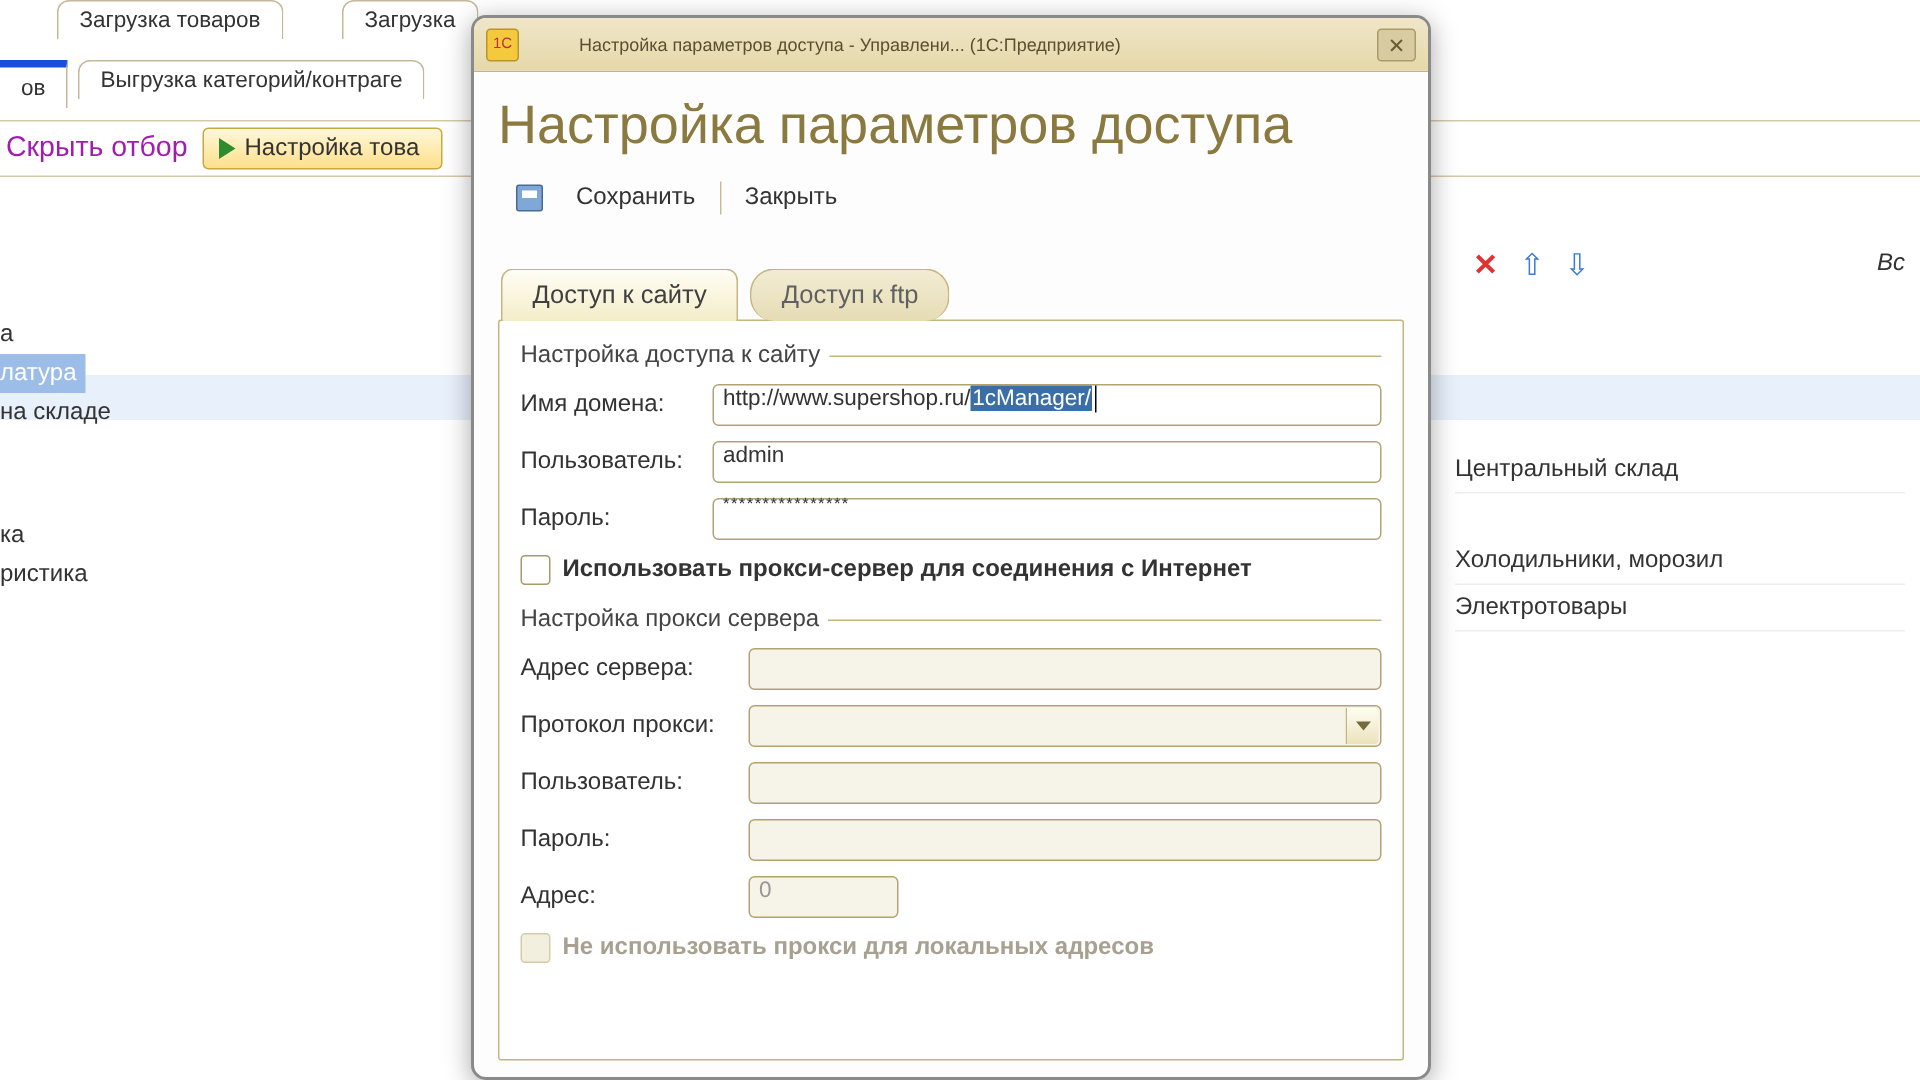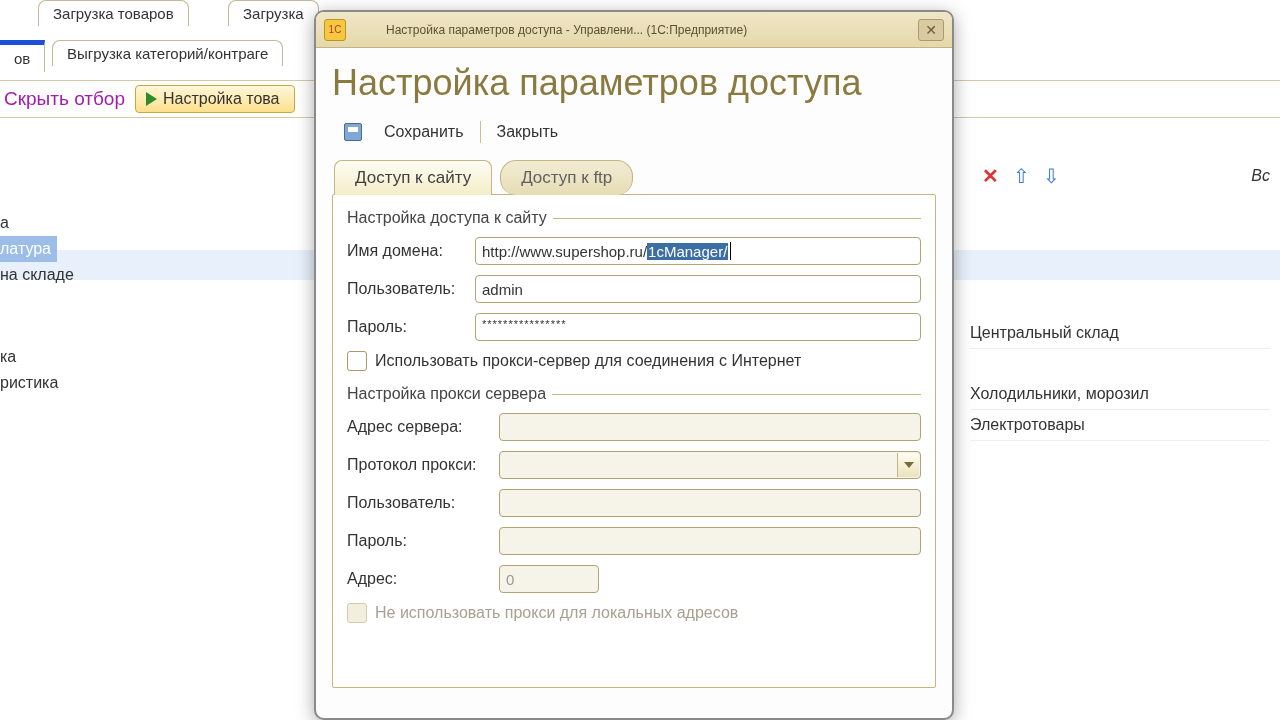--- a/index.html
+++ b/index.html
@@ -20,21 +20,21 @@
   
   .bg-icons-right { position: absolute; right: 0; top: 165px; display: flex; align-items: center; gap: 10px; padding-right: 10px; }
   .icon-x { width: 22px; height: 22px; display: flex; align-items: center; justify-content: center; color: #d33; font-weight: bold; font-size: 20px; }
   .icon-arrow { width: 20px; height: 20px; display: flex; align-items: center; justify-content: center; color: #3a7bd5; font-size: 20px; }
   .bg-vs { font-size: 16px; color: #333; margin-left: 180px; font-style: italic; }
   
   .bg-tree { position: absolute; left: 0; top: 210px; width: 310px; }
   .bg-tree-item { padding: 4px 0 4px 0; font-size: 16px; color: #333; }
   .bg-tree-item.sel { background: #9bbde8; color: #fff; display: inline-block; padding-right: 6px; }
   
-  .bg-right-col { position: absolute; right: 10px; top: 318px; width: 300px; }
+  .bg-right-col { position: absolute; right: 10px; top: 298px; width: 300px; }
   .bg-right-item { padding: 6px 0; font-size: 16px; color: #333; border-bottom: 1px solid #eee; }
   
   .bg-grid-row { position: absolute; left: 0; right: 0; height: 30px; background: #e8f0fb; top: 250px; }
   
   
   .dialog-shadow { position: absolute; left: 314px; top: 10px; width: 640px; height: 710px; border: 2px solid #8a8a8a; border-radius: 10px; background: #fdfdfd; box-shadow: 0 4px 18px rgba(0,0,0,0.35); }
   .dialog-titlebar { height: 36px; background: linear-gradient(#f0e6c8, #e5d8a9); border-radius: 8px 8px 0 0; display: flex; align-items: center; padding: 0 8px; gap: 8px; border-bottom: 1px solid #c5b286; }
   .dialog-logo { width: 22px; height: 22px; background: #f5c93d; border: 1px solid #b8942a; border-radius: 3px; display: flex; align-items: center; justify-content: center; font-size: 10px; font-weight: normal; color: #b33; }
   .dialog-title { flex: 1; font-size: 12px; color: #5a5030; margin-left: 32px; }
   .dialog-close { width: 26px; height: 22px; background: #d8cba1; border: 1px solid #aa9b6a; border-radius: 3px; display: flex; align-items: center; justify-content: center; color: #6a5c2f; font-size: 14px; cursor: pointer; }
@@ -42,45 +42,45 @@
   .dialog-body { padding: 14px 16px; }
   .dialog-heading { font-size: 36px; color: #8a7a3f; font-weight: normal; margin-bottom: 14px; }
   
   .dialog-toolbar { display: flex; align-items: center; gap: 4px; margin-bottom: 14px; padding: 2px 4px; }
   .tbtn { display: flex; align-items: center; gap: 22px; padding: 3px 8px; border-radius: 3px; cursor: pointer; font-size: 16px; color: #333; }
   .save-icon { width: 18px; height: 18px; background: #7fa8d6; border: 1px solid #4a6a90; border-radius: 2px; position: relative; }
   .save-icon::after { content: ''; position: absolute; left: 3px; top: 3px; right: 3px; height: 5px; background: #fff; }
   .tsep { width: 1px; height: 22px; background: #c9bd95; margin: 0 4px; }
   
   .dialog-tabs { display: flex; gap: 8px; margin-left: 2px; }
-  .dtab { background: linear-gradient(#fefdf4, #f4edc8); border: 1px solid #c5b580; border-bottom: none; border-radius: 8px 8px 0 0; padding: 7px 20px; font-size: 17px; color: #404040; cursor: pointer; position: relative; z-index: 2; }
+  .dtab { background: linear-gradient(#fefdf4, #f4edc8); border: 1px solid #c5b580; border-bottom: none; border-radius: 8px 8px 0 0; padding: 7px 20px; font-size: 17px; color: #404040; cursor: pointer; position: relative; z-index: 2; margin-top: 19px; }
   .dtab.inactive { background: linear-gradient(#f2ecd4, #e6dcb4); color: #606060; z-index: 1; border-radius: 16px; }
   
   .dialog-panel { border: 1px solid #c5b580; border-radius: 2px; padding: 14px 14px 50px 14px; margin-top: -1px; background: #fff; }
   
   .fieldset-label { font-size: 16px; color: #444; position: relative; margin-bottom: 10px; display: flex; align-items: center; }
   .fieldset-label::after { content: ''; flex: 1; height: 1px; background: #c5b580; margin-left: 6px; }
   
   .form-row { display: flex; align-items: center; margin-bottom: 10px; }
   .form-label { width: 128px; font-size: 16px; color: #333; flex-shrink: 0; }
   .form-label.w2 { width: 152px; }
-  .text-input { flex: 1; height: 28px; border: 1px solid #b2a374; border-radius: 4px; padding: 0 6px; font-size: 15px; background: #fff; font-family: Arial, sans-serif; color: #333; display: flex; align-items: center; }
+  .text-input { flex: 1; height: 28px; border: 1px solid #b2a374; border-radius: 4px; padding: 0 6px; font-size: 15px; background: #fff; font-family: Arial, sans-serif; color: #333; display: flex; align-items: flex-start; }
   .text-input .sel { background: #3a6ea5; color: #fff; padding: 0 1px; }
   .text-input.disabled { background: #f6f3e8; color: #999; }
   .text-input.port { flex: 0 0 100px; text-align: right; padding-right: 8px; }
   .text-cursor { display: inline-block; width: 1px; height: 18px; background: #000; vertical-align: middle; margin-left: 2px; }
   
   .dropdown { position: relative; }
   .dropdown-btn { position: absolute; right: 1px; top: 1px; bottom: 1px; width: 22px; background: linear-gradient(#fefdf4, #ece2bb); border-left: 1px solid #c3b584; border-radius: 0 3px 3px 0; display: flex; align-items: center; justify-content: center; }
   .dropdown-btn::after { content: ''; border-left: 5px solid transparent; border-right: 5px solid transparent; border-top: 6px solid #776a3a; }
   
   .check-row { display: flex; align-items: center; gap: 8px; margin: 6px 0 14px 0; }
   .checkbox { width: 20px; height: 20px; border: 1px solid #a89a6a; border-radius: 3px; background: #fff; flex-shrink: 0; }
   .checkbox.disabled { background: #f2efde; border-color: #d6ccab; }
-  .check-label { font-size: 16px; color: #333; }
+  .check-label { font-size: 16px; color: #333; font-weight: bold; }
   .check-label.disabled { color: #a8a090; }
 </style>
 </head>
 <body>
 
 <div class="bg-workspace">
   <div class="bg-tab t1">Загрузка товаров</div>
   <div class="bg-tab t2">Загрузка</div>
   <div class="bg-tab sub">ов</div>
   <div class="bg-tab sub2">Выгрузка категорий/контраге</div>

